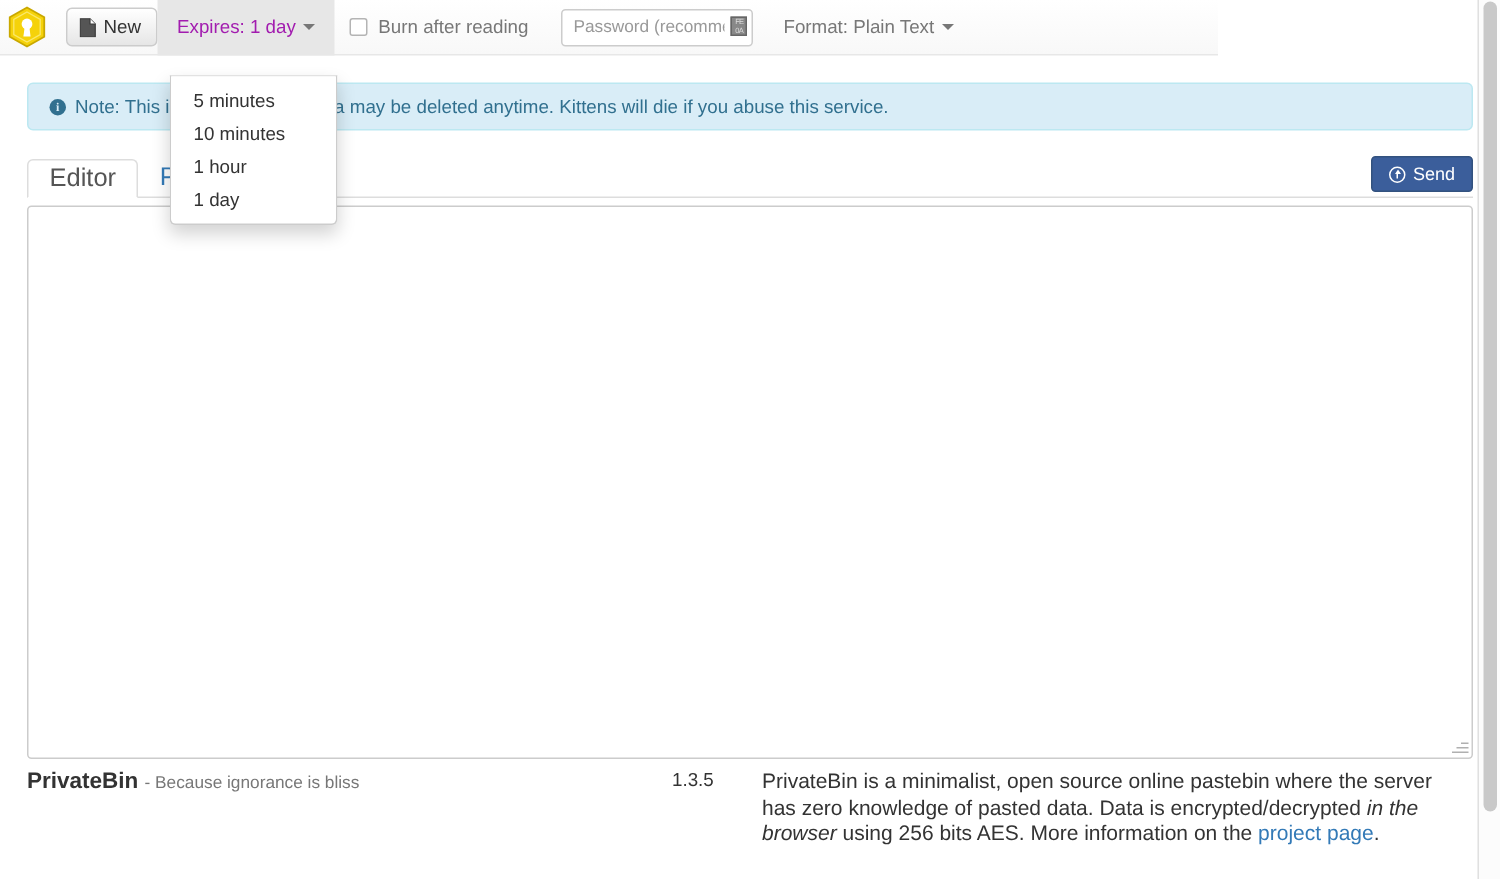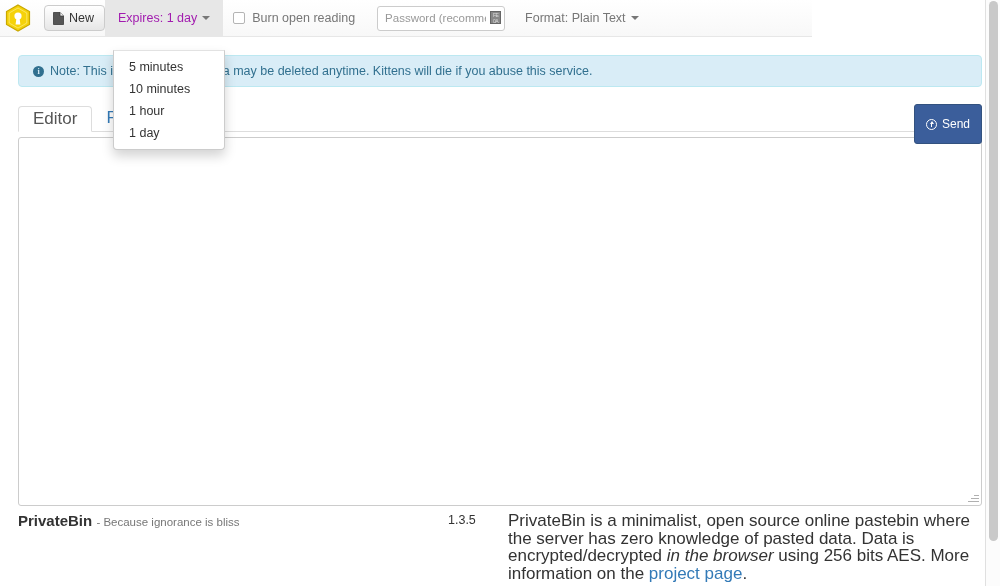--- a/index.html
+++ b/index.html
@@ -204,21 +204,21 @@
     border-bottom: 1px solid #ffffff;
     border-radius: 4px 4px 0 0;
     color: #555;
     margin-bottom: -1px;
   }
   .tab.link { color: #337ab7; }
 
   .btn-send {
     position: absolute;
     right: 18px; top: 104px;
-    height: 40px;
+    height: 24px;
     padding: 0 11px;
     background: #3b5e9b;
     border: 1px solid #33527f;
     border-radius: 3px;
     color: #ffffff;
     font-size: 12px;
     display: flex; align-items: center; gap: 5px;
     cursor: pointer;
     z-index: 3;
   }
@@ -289,21 +289,21 @@
   .footer-version {
     position: absolute;
     left: 448px; top: 513px;
     font-size: 12.5px;
     color: #333;
   }
   .footer-desc {
     position: absolute;
     left: 508px; top: 512px;
     width: 470px;
-    font-size: 17px;
+    font-size: 14px;
     line-height: 17.5px;
     color: #333;
   }
   .footer-desc a { color: #337ab7; text-decoration: none; }
   .footer-desc i { font-style: italic; }
 
   
   .scrollbar {
     position: absolute;
     right: 0; top: 0;
@@ -342,21 +342,21 @@
     <span>New</span>
   </button>
 
   <div class="nav-item open">
     <span>Expires: 1 day</span>
     <span class="caret"></span>
   </div>
 
   <div class="nav-check">
     <span class="box"></span>
-    <span>Burn open reading</span>
+    <span>Burn after reading</span>
   </div>
 
 
   <div class="pw-wrap">
     <input class="pw-input" type="text" placeholder="Password (recommended)" style="">
     <span class="pw-glyph">FE<br>0A</span>
   </div>
 
   <div class="fmt-item">
     <span>Format: Plain Text</span>

